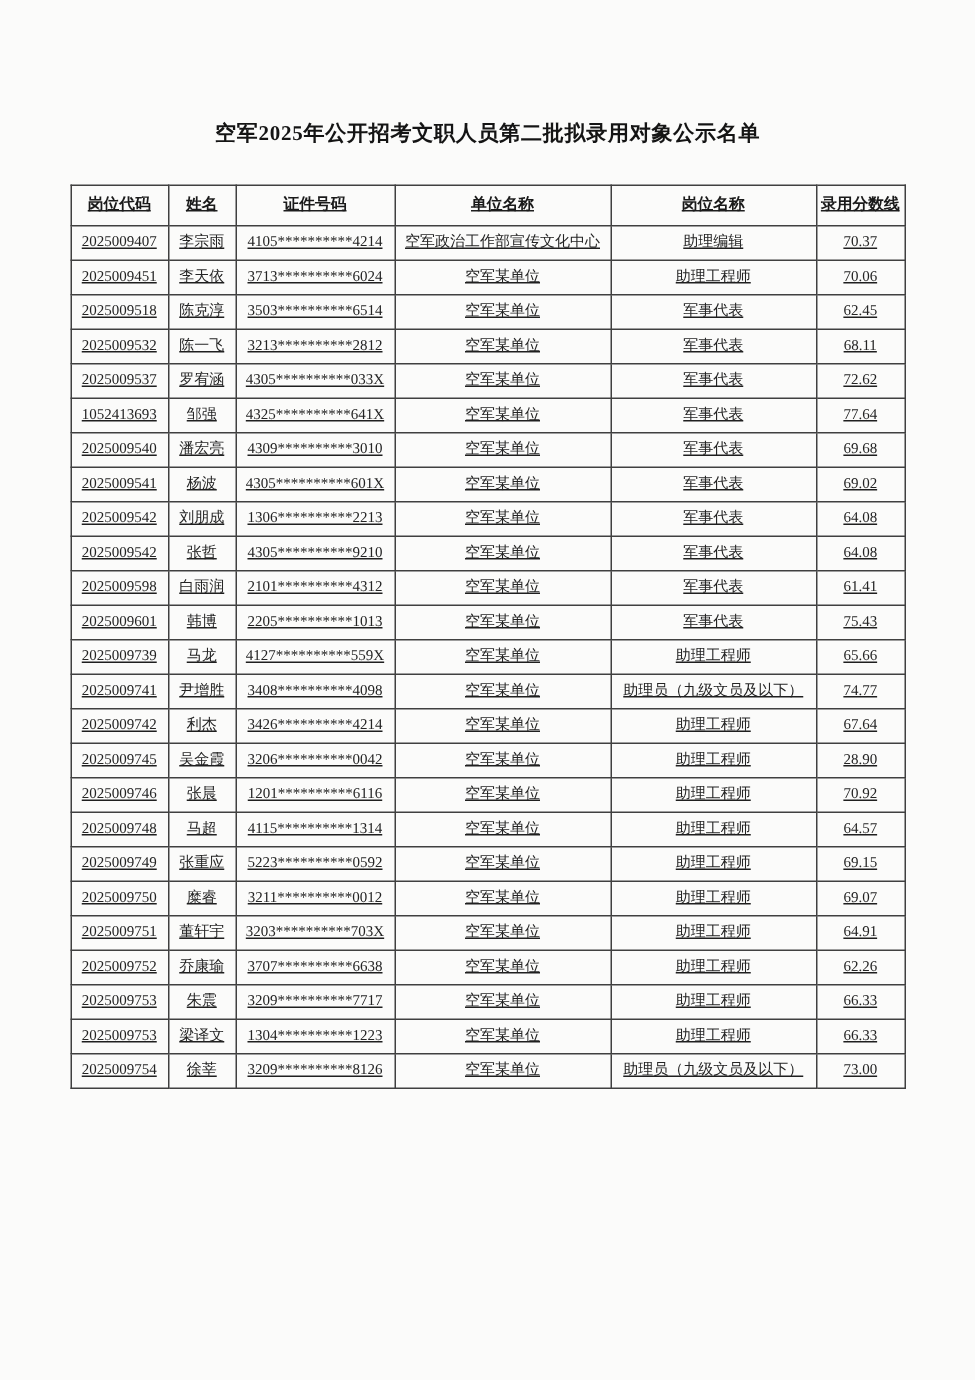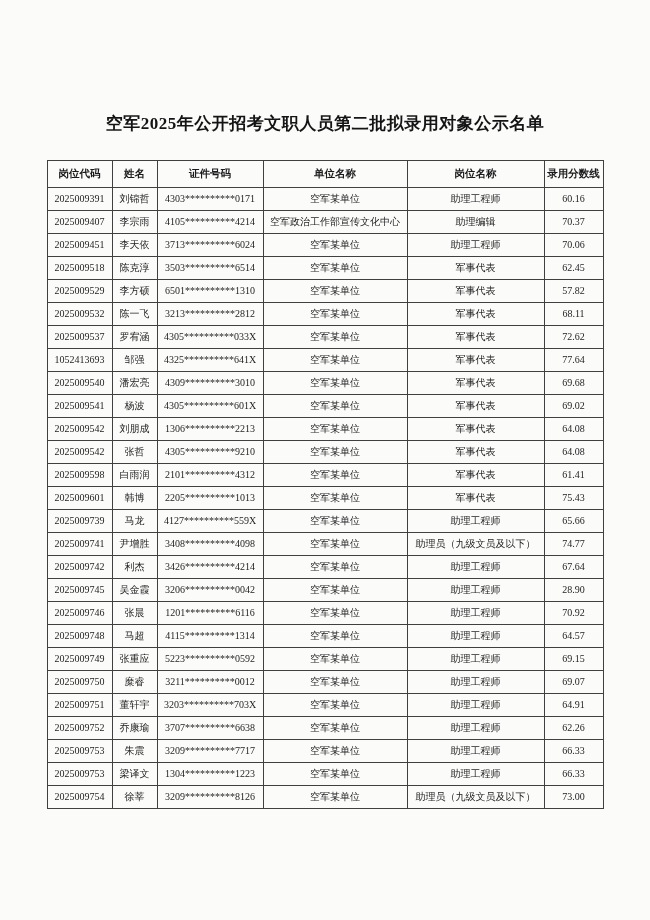--- a/index.html
+++ b/index.html
@@ -15,32 +15,32 @@
     overflow: hidden;
   }
   .page {
     position: relative;
     width: 650px;
     height: 920px;
   }
   .doc-title {
     padding-top: 80px;
     text-align: center;
-    font-size: 17px;
+    font-size: 14px;
     font-weight: bold;
     letter-spacing: 0.5px;
     color: #141414;
-    margin-top: 32px;
   }
   table.roster {
     border-collapse: collapse;
     table-layout: fixed;
     width: 556px;
     margin: 25px auto 14px auto;
     background: transparent;
+    text-decoration: underline;
   }
   table.roster th,
   table.roster td {
     border: 1px solid #404040;
     text-align: center;
     vertical-align: middle;
     white-space: nowrap;
     overflow: hidden;
     padding: 0 2px;
     font-size: 10px;
@@ -85,28 +85,20 @@
           <th>岗位代码</th>
           <th>姓名</th>
           <th>证件号码</th>
           <th>单位名称</th>
           <th>岗位名称</th>
           <th>录用分数线</th>
         </tr>
       </thead>
     <tbody>
         <tr>
-          <td>2025009391</td>
-          <td>刘锦哲</td>
-          <td>4303**********0171</td>
-          <td>空军某单位</td>
-          <td>助理工程师</td>
-          <td>60.16</td>
-        </tr>
-        <tr>
           <td>2025009407</td>
           <td>李宗雨</td>
           <td>4105**********4214</td>
           <td>空军政治工作部宣传文化中心</td>
           <td>助理编辑</td>
           <td>70.37</td>
         </tr>
         <tr>
           <td>2025009451</td>
           <td>李天依</td>
@@ -117,28 +109,20 @@
         </tr>
         <tr>
           <td>2025009518</td>
           <td>陈克淳</td>
           <td>3503**********6514</td>
           <td>空军某单位</td>
           <td>军事代表</td>
           <td>62.45</td>
         </tr>
         <tr>
-          <td>2025009529</td>
-          <td>李方硕</td>
-          <td>6501**********1310</td>
-          <td>空军某单位</td>
-          <td>军事代表</td>
-          <td>57.82</td>
-        </tr>
-        <tr>
           <td>2025009532</td>
           <td>陈一飞</td>
           <td>3213**********2812</td>
           <td>空军某单位</td>
           <td>军事代表</td>
           <td>68.11</td>
         </tr>
         <tr>
           <td>2025009537</td>
           <td>罗宥涵</td>

